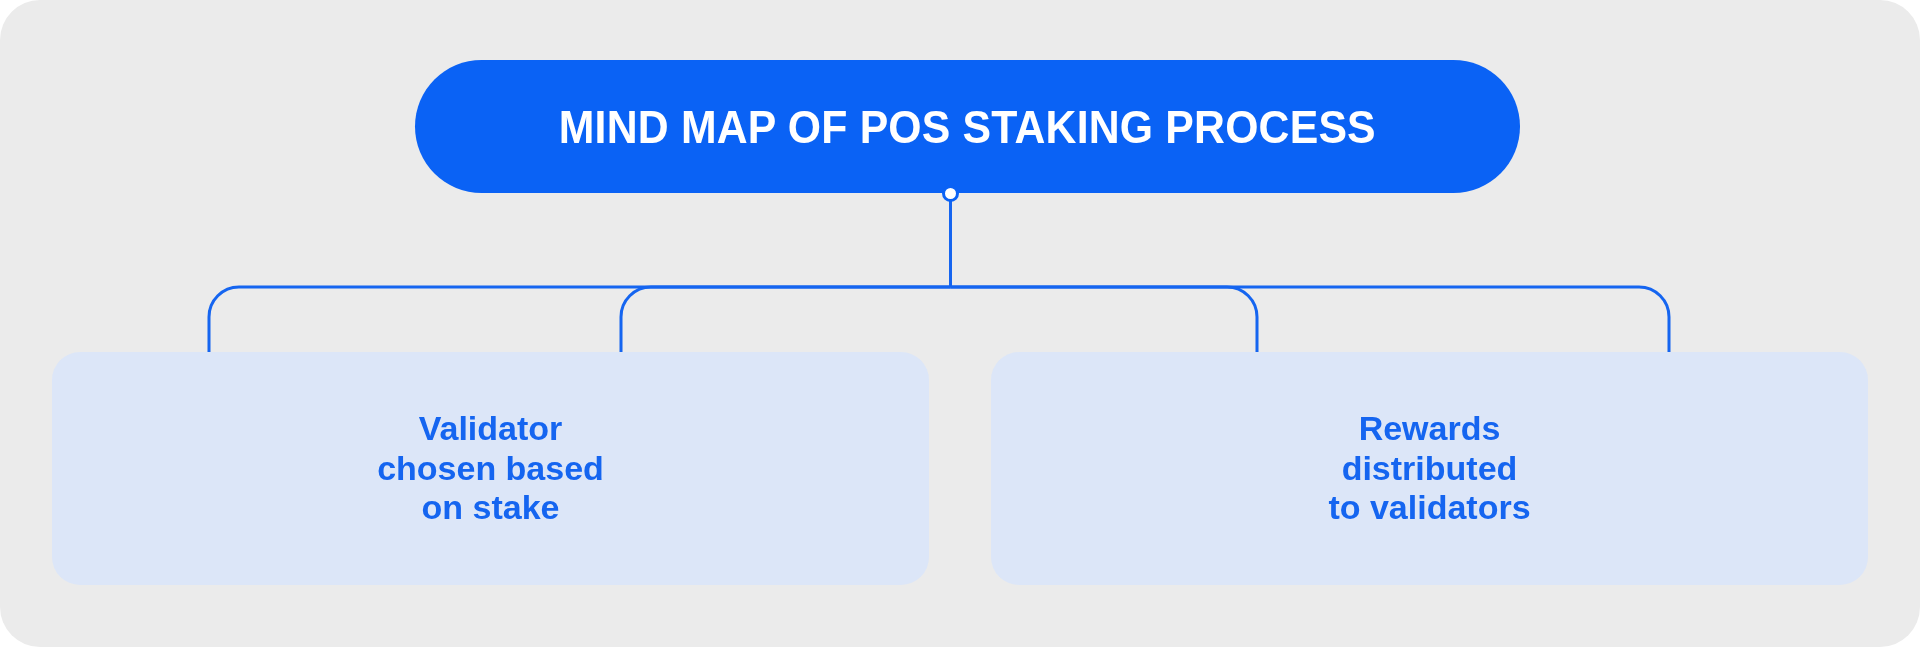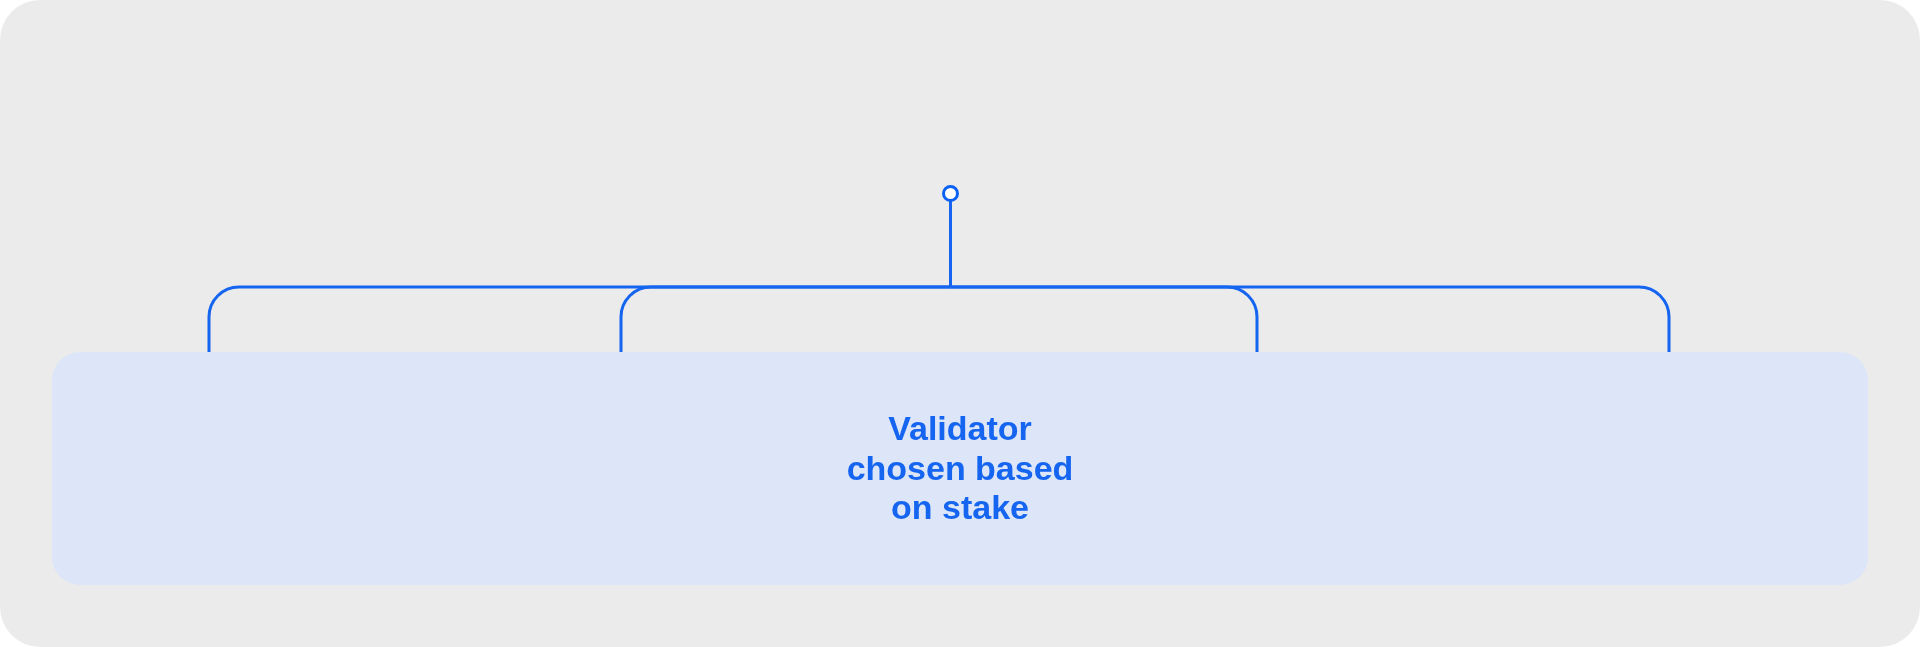--- a/index.html
+++ b/index.html
@@ -110,24 +110,32 @@
   <svg id="connectors" viewBox="0 0 1920 647" width="1920" height="647" fill="none" xmlns="http://www.w3.org/2000/svg">
 
     <path d="M950.5 193 L950.5 287" stroke="#1565f0" stroke-width="3" stroke-linecap="butt"></path>
 
     <path d="M950.5 287 H 239 a30 30 0 0 0 -30 30 V 352" stroke="#1565f0" stroke-width="3" stroke-linecap="butt"></path>
     <path d="M950.5 287 H 651 a30 30 0 0 0 -30 30 V 352" stroke="#1565f0" stroke-width="3" stroke-linecap="butt"></path>
     <path d="M950.5 287 H 1227 a30 30 0 0 1 30 30 V 352" stroke="#1565f0" stroke-width="3" stroke-linecap="butt"></path>
     <path d="M950.5 287 H 1639 a30 30 0 0 1 30 30 V 352" stroke="#1565f0" stroke-width="3" stroke-linecap="butt"></path>
   </svg>
 
+  <div id="root-node">
+    <span id="root-title">MIND MAP OF POS STAKING PROCESS</span>
+  </div>
 
   <div id="junction-dot"></div>
 
   <div id="children-row">
     <div class="child-card">
       <span class="child-label">Validator
 chosen based
 on stake</span>
     </div>
+    <div class="child-card">
+      <span class="child-label">Rewards
+distributed
+to validators</span>
+    </div>
   </div>
 
 </div>
 
 </body></html>

